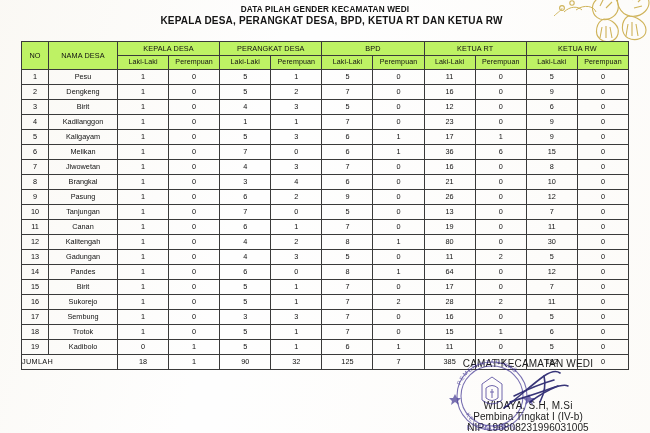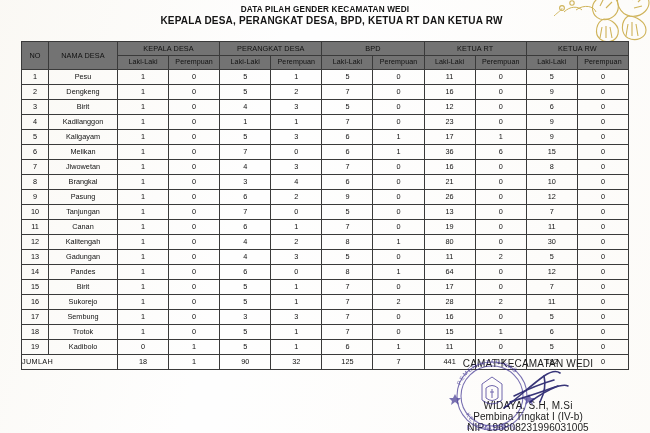--- a/index.html
+++ b/index.html
@@ -85,21 +85,21 @@
     border: 1px solid #3a3a3a;
     padding: 0;
     height: 14px;
     line-height: 14px;
     text-align: center;
     vertical-align: middle;
     overflow: hidden;
     white-space: nowrap;
   }
   table.gender thead th {
-    background: #737373;
+    background: #bef264;
     font-weight: normal;
     letter-spacing: 0.1px;
   }
   thead th.grp {
     height: 13px;
     line-height: 13px;
   }
   thead th.sub {
     height: 13px;
     line-height: 13px;
@@ -492,21 +492,21 @@
             <td class="cell-female">0</td>
           </tr>
           <tr class="total-row">
             <td class="total-label" colspan="2">JUMLAH</td>
             <td>18</td>
             <td>1</td>
             <td>90</td>
             <td>32</td>
             <td>125</td>
             <td>7</td>
-            <td>441</td>
+            <td>385</td>
             <td>12</td>
             <td>182</td>
             <td>0</td>
           </tr>
         </tbody>
     </table>
   </div>
 
   <div class="sign-block">
     <div class="sign-title">CAMAT KECAMATAN WEDI</div>

